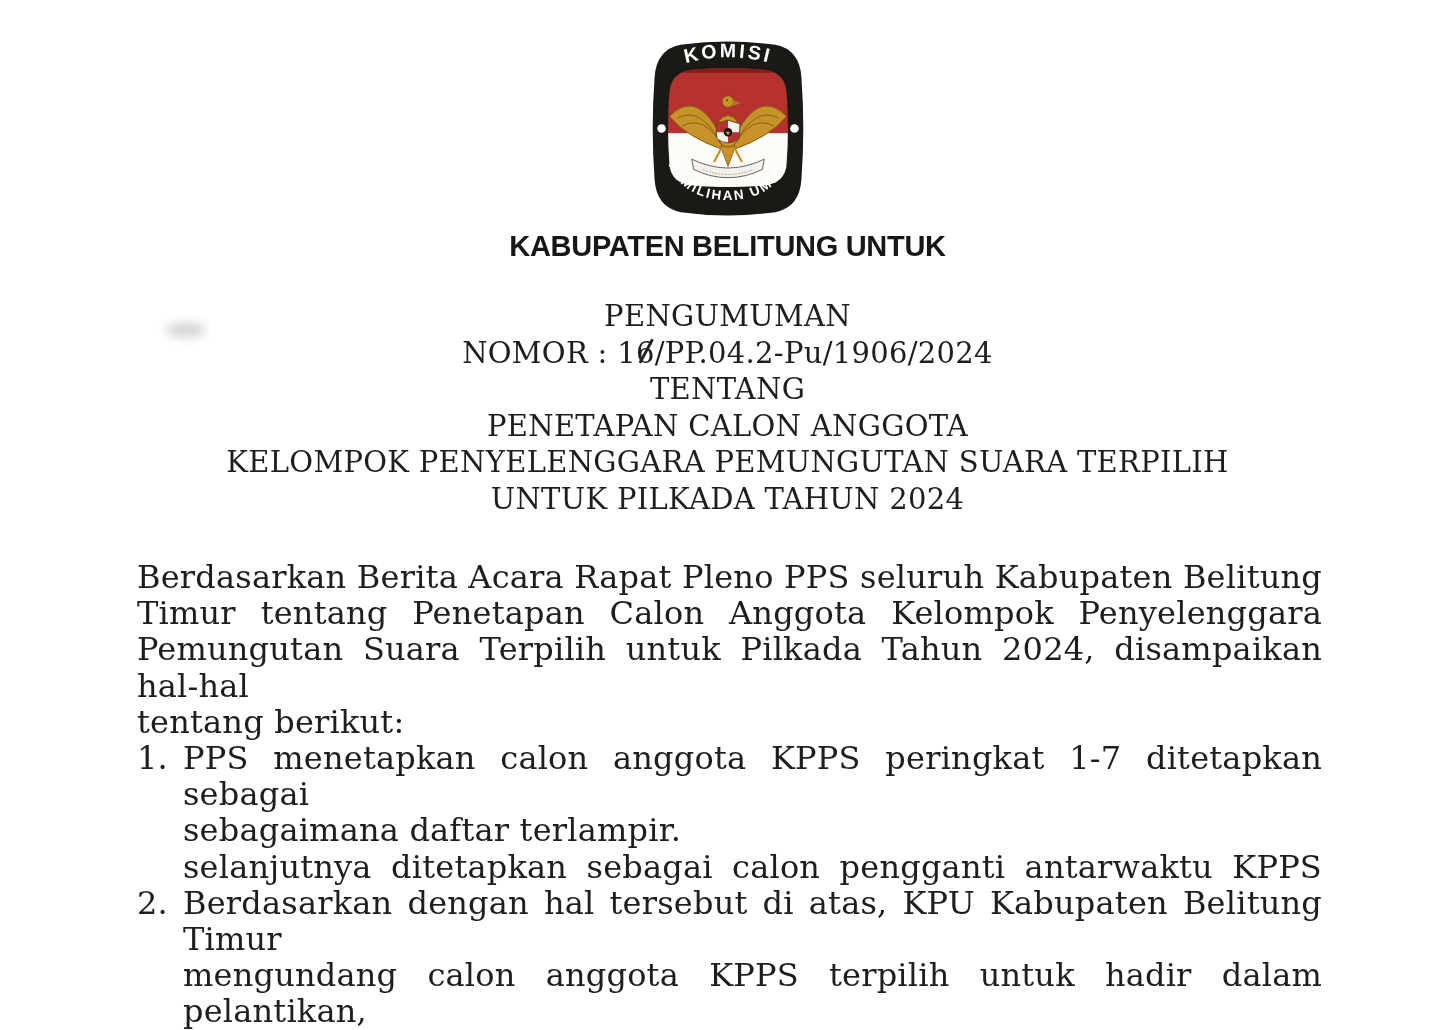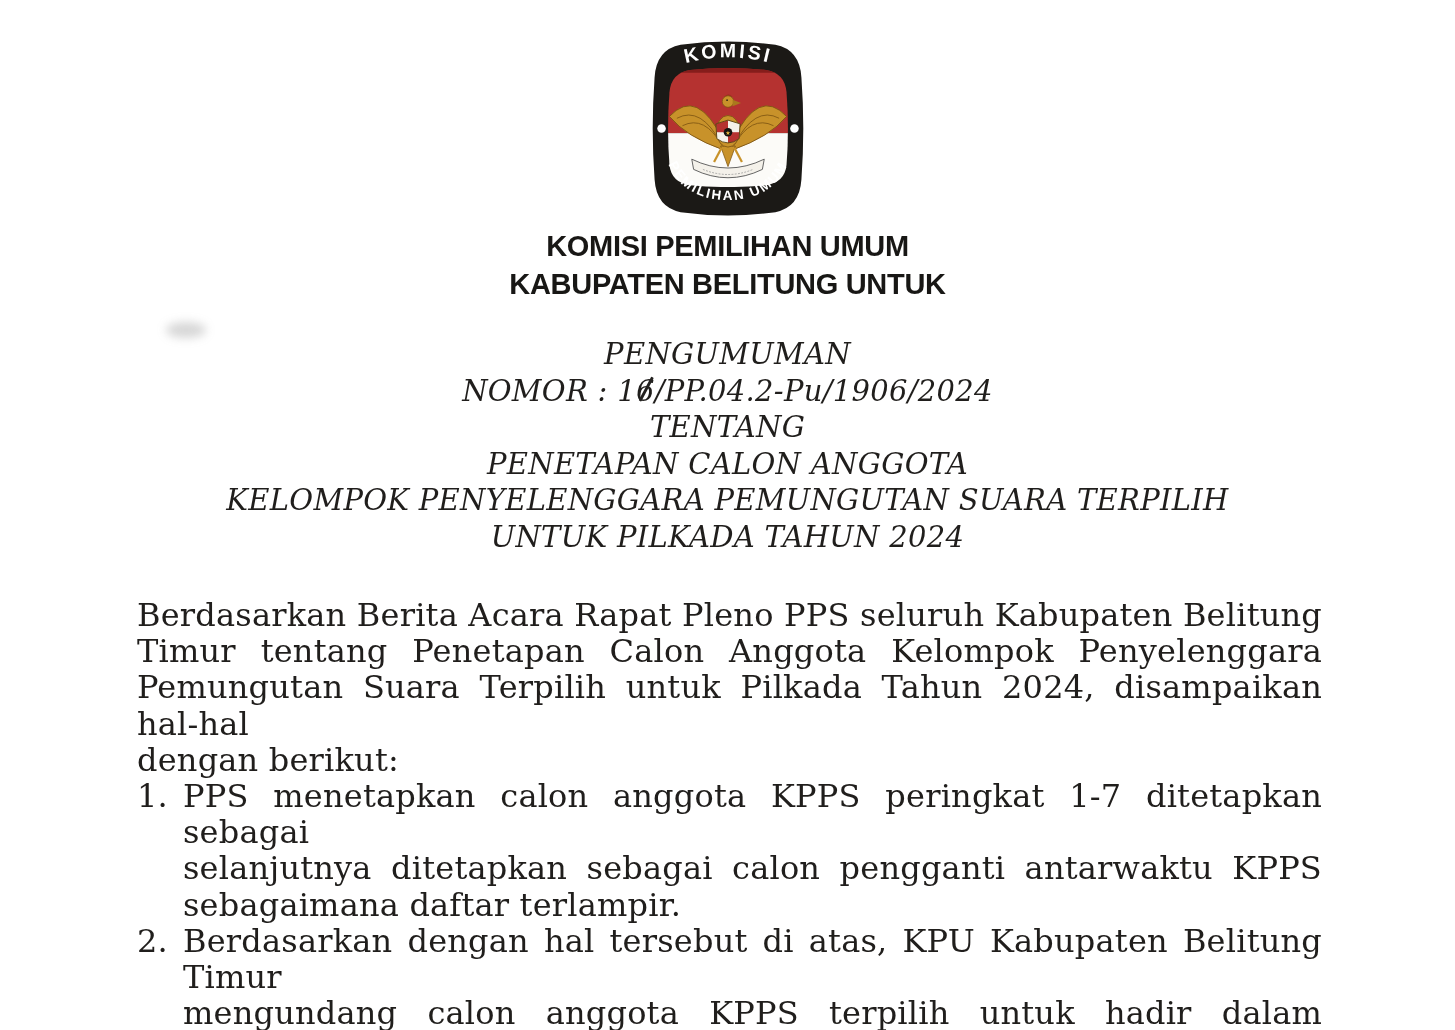--- a/index.html
+++ b/index.html
@@ -35,21 +35,20 @@
   }
   
   .title-block{
     margin-top:33px;
     text-align:center;
     font-family:"DejaVu Serif","Liberation Serif",serif;
     font-size:29px;
     line-height:36.5px;
     letter-spacing:.3px;
     color:#201e1c;
-    font-style:italic;
   }
   .struck{position:relative;display:inline-block;}
   .struck::after{
     content:'';
     position:absolute;left:54%;top:46%;
     width:2.5px;height:27px;
     background:#242220;border-radius:1px;
     transform:translate(-50%,-50%) rotate(28deg);
   }
   
@@ -136,47 +135,46 @@
       <text font-family="'Liberation Sans','DejaVu Sans',sans-serif" font-weight="700" font-size="21" fill="#ffffff" letter-spacing="3">
         <textPath href="#arcTop" xlink:href="#arcTop" startOffset="50%" text-anchor="middle">KOMISI</textPath>
       </text>
       <text font-family="'Liberation Sans','DejaVu Sans',sans-serif" font-weight="700" font-size="14.5" fill="#ffffff" letter-spacing="2.2">
         <textPath href="#arcBottom" xlink:href="#arcBottom" startOffset="50%" text-anchor="middle">PEMILIHAN UMUM</textPath>
       </text>
     </svg>
   </div>
 
   <div class="org">
-    <div class="org-line">KOMISI PEMILIHAN UMUM</div>
     <div class="org-line">KABUPATEN BELITUNG UNTUK</div>
   </div>
 
   <div class="title-block">
     <div class="t-line">PENGUMUMAN</div>
     <div class="t-line"><span>NOMOR : 1</span><span class="struck">6</span><span>/PP.04.2-Pu/1906/2024</span></div>
     <div class="t-line">TENTANG</div>
     <div class="t-line">PENETAPAN CALON ANGGOTA</div>
     <div class="t-line">KELOMPOK PENYELENGGARA PEMUNGUTAN SUARA TERPILIH</div>
     <div class="t-line">UNTUK PILKADA TAHUN 2024</div>
   </div>
 
   <div class="docbody">
     <div class="intro">
         <div class="doc-line jline">Berdasarkan Berita Acara Rapat Pleno PPS seluruh Kabupaten Belitung</div>
         <div class="doc-line jline">Timur tentang Penetapan Calon Anggota Kelompok Penyelenggara</div>
         <div class="doc-line jline">Pemungutan Suara Terpilih untuk Pilkada Tahun 2024, disampaikan hal-hal</div>
-        <div class="doc-line lline">dengan berikut:</div>
+        <div class="doc-line lline">tentang berikut:</div>
       </div>
 
     <div class="item">
       <div class="item-num">1.</div>
       <div class="item-lines">
           <div class="doc-line jline">PPS menetapkan calon anggota KPPS peringkat 1-7 ditetapkan sebagai</div>
+          <div class="doc-line lline">sebagaimana daftar terlampir.</div>
           <div class="doc-line jline">selanjutnya ditetapkan sebagai calon pengganti antarwaktu KPPS</div>
-          <div class="doc-line lline">sebagaimana daftar terlampir.</div>
         </div>
     </div>
 
     <div class="item">
       <div class="item-num">2.</div>
       <div class="item-lines">
           <div class="doc-line jline">Berdasarkan dengan hal tersebut di atas, KPU Kabupaten Belitung Timur</div>
           <div class="doc-line jline">mengundang calon anggota KPPS terpilih untuk hadir dalam pelantikan,</div>
           <div class="doc-line lline">anggota KPPS pada:</div>
         </div>

